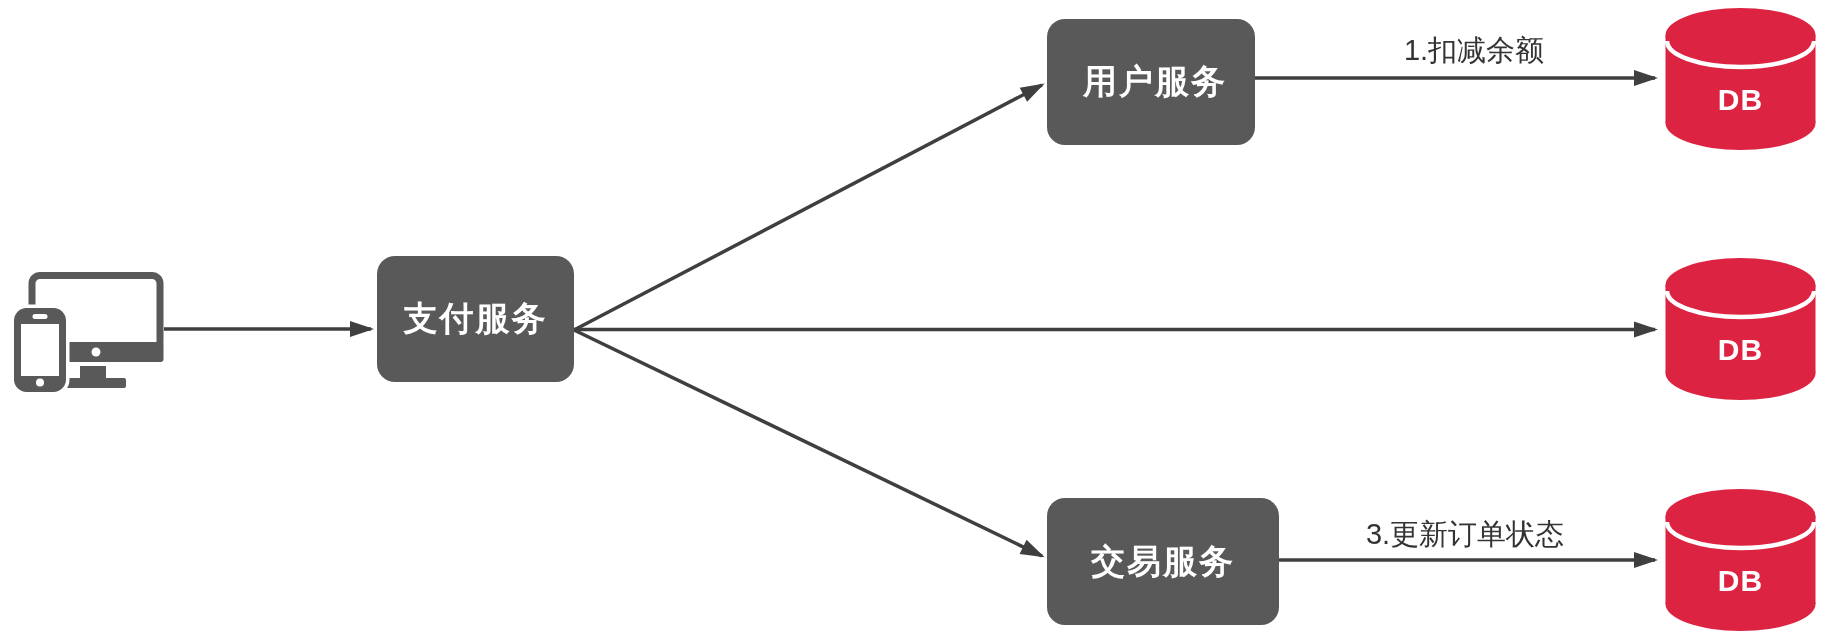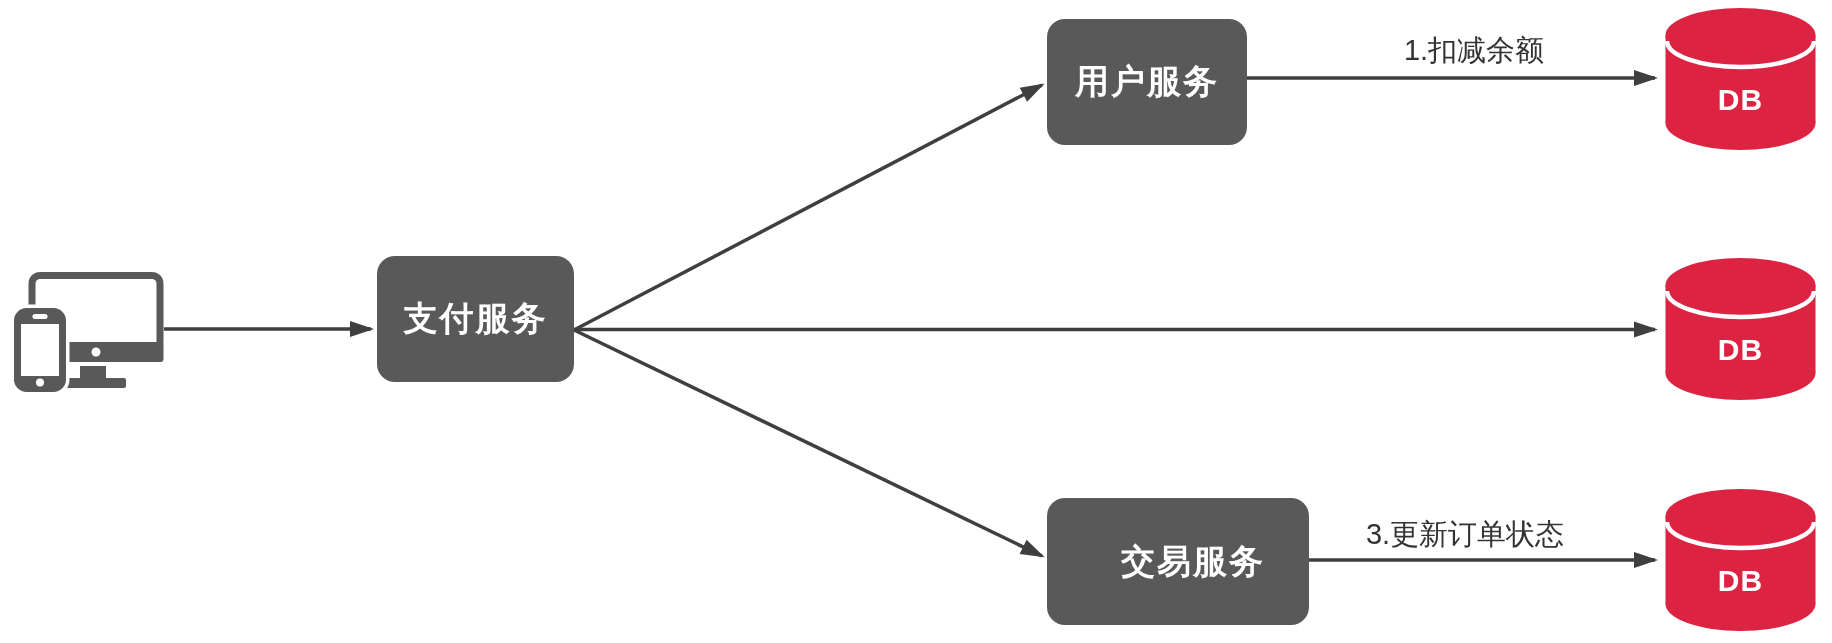--- a/index.html
+++ b/index.html
@@ -27,22 +27,22 @@
     display: flex;
     align-items: center;
     justify-content: center;
     color: #ffffff;
     font-size: 34px;
     font-weight: bold;
     letter-spacing: 2px;
     white-space: nowrap;
   }
   .node-payment { left: 377px; top: 256px; width: 197px; height: 126px; }
-  .node-user    { left: 1047px; top: 19px;  width: 200px; height: 126px; }
-  .node-trade   { left: 1047px; top: 498px; width: 232px; height: 127px; padding-left: 30px; }
+  .node-user    { left: 1047px; top: 19px;  width: 200px; height: 126px; padding-left: 8px; }
+  .node-trade   { left: 1047px; top: 498px; width: 232px; height: 127px; }
   .db {
     position: absolute;
     width: 155px;
     height: 146px;
   }
   .db-user    { left: 1663px; top: 6px; }
   .db-payment { left: 1663px; top: 256px; }
   .db-trade   { left: 1663px; top: 487px; }
   .db text {
     font-family: "Liberation Sans", "DejaVu Sans", sans-serif;

